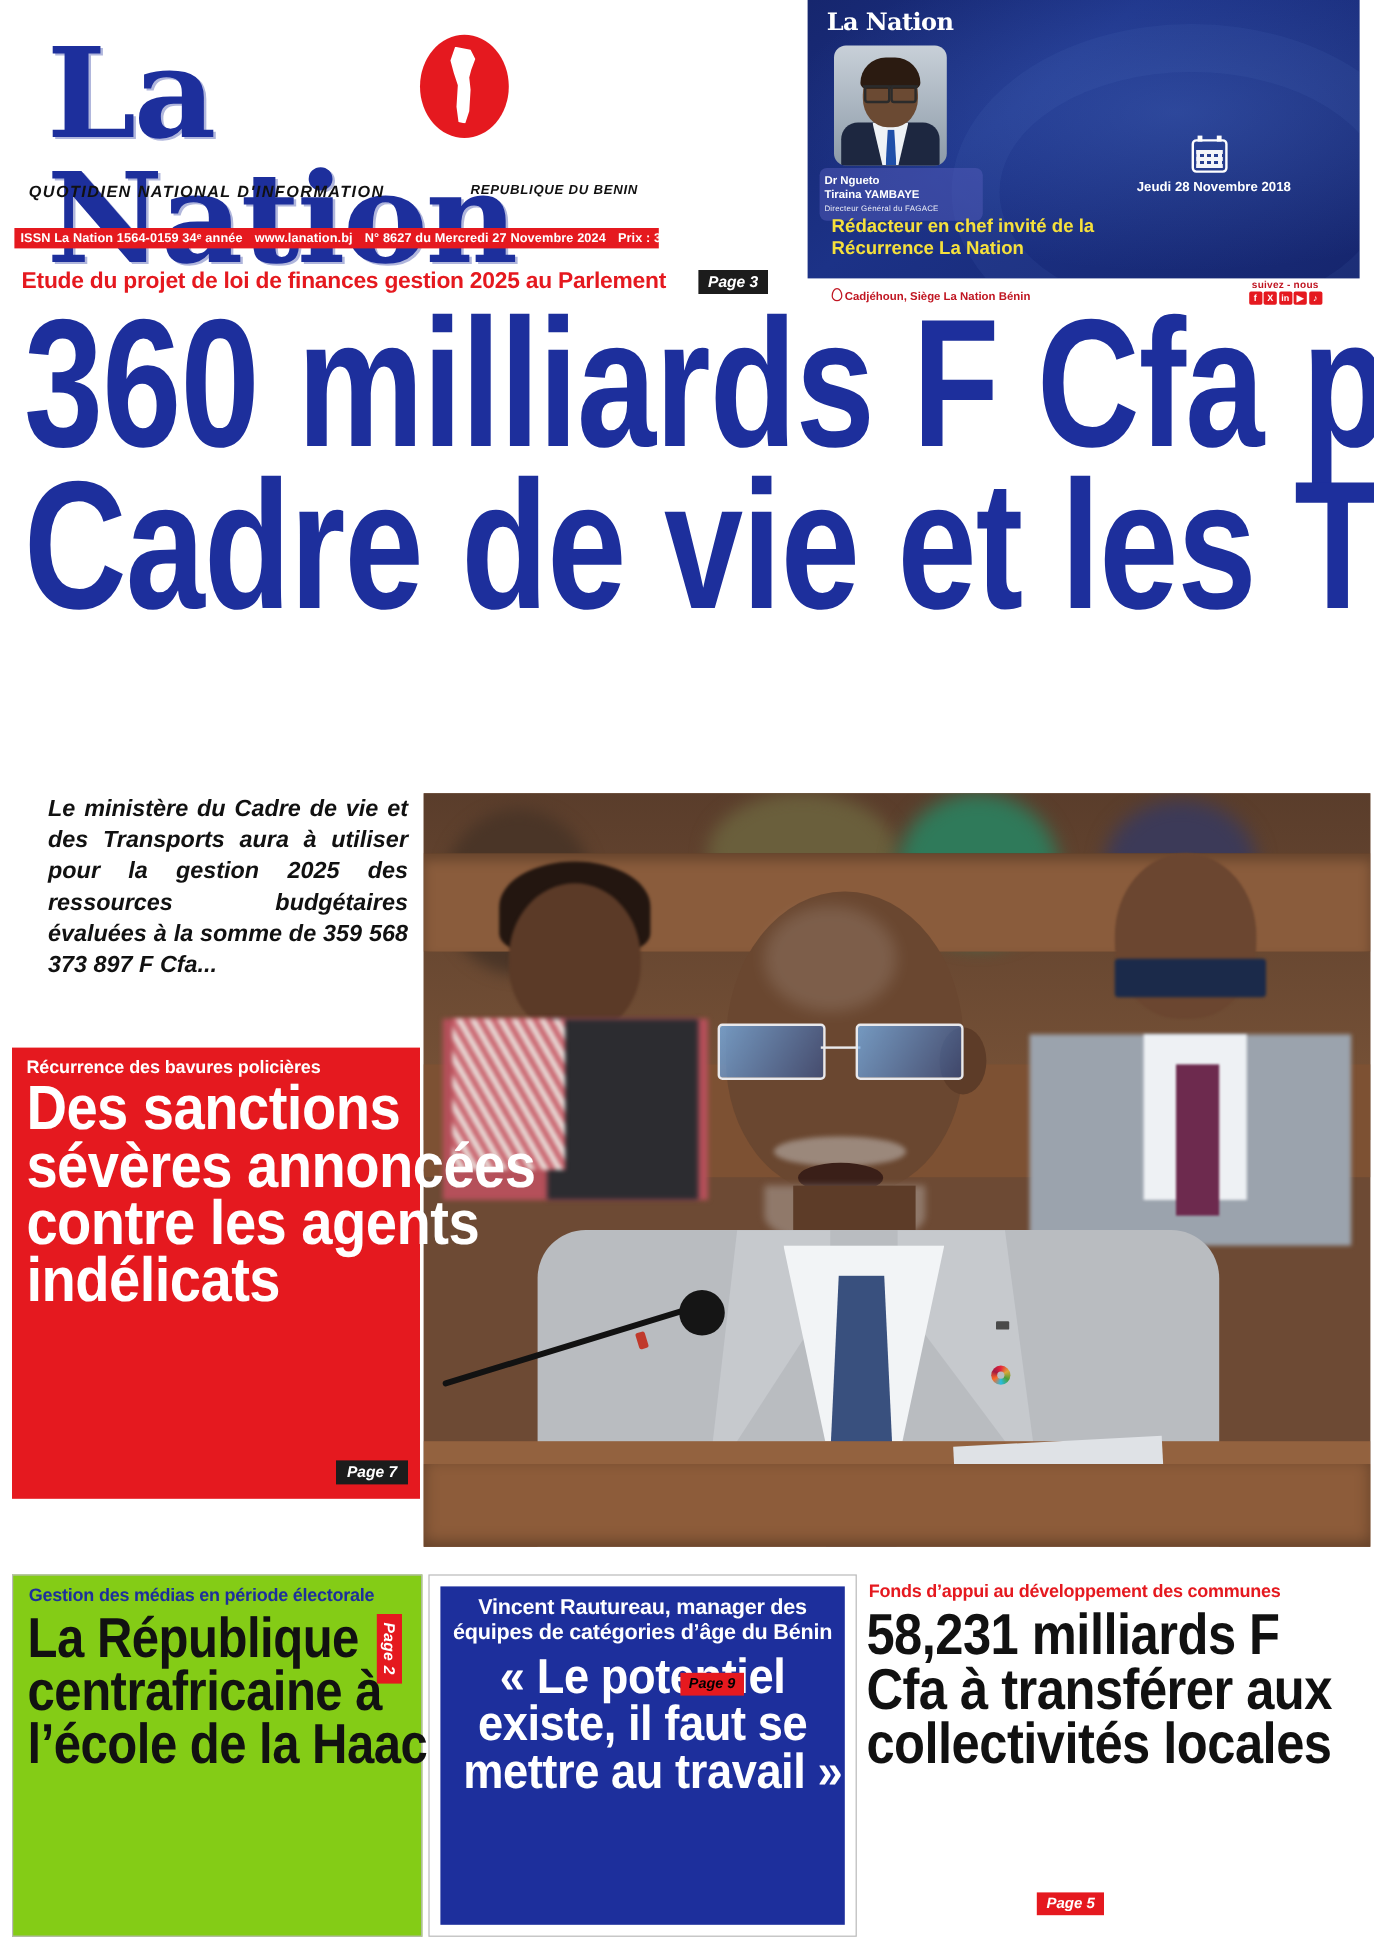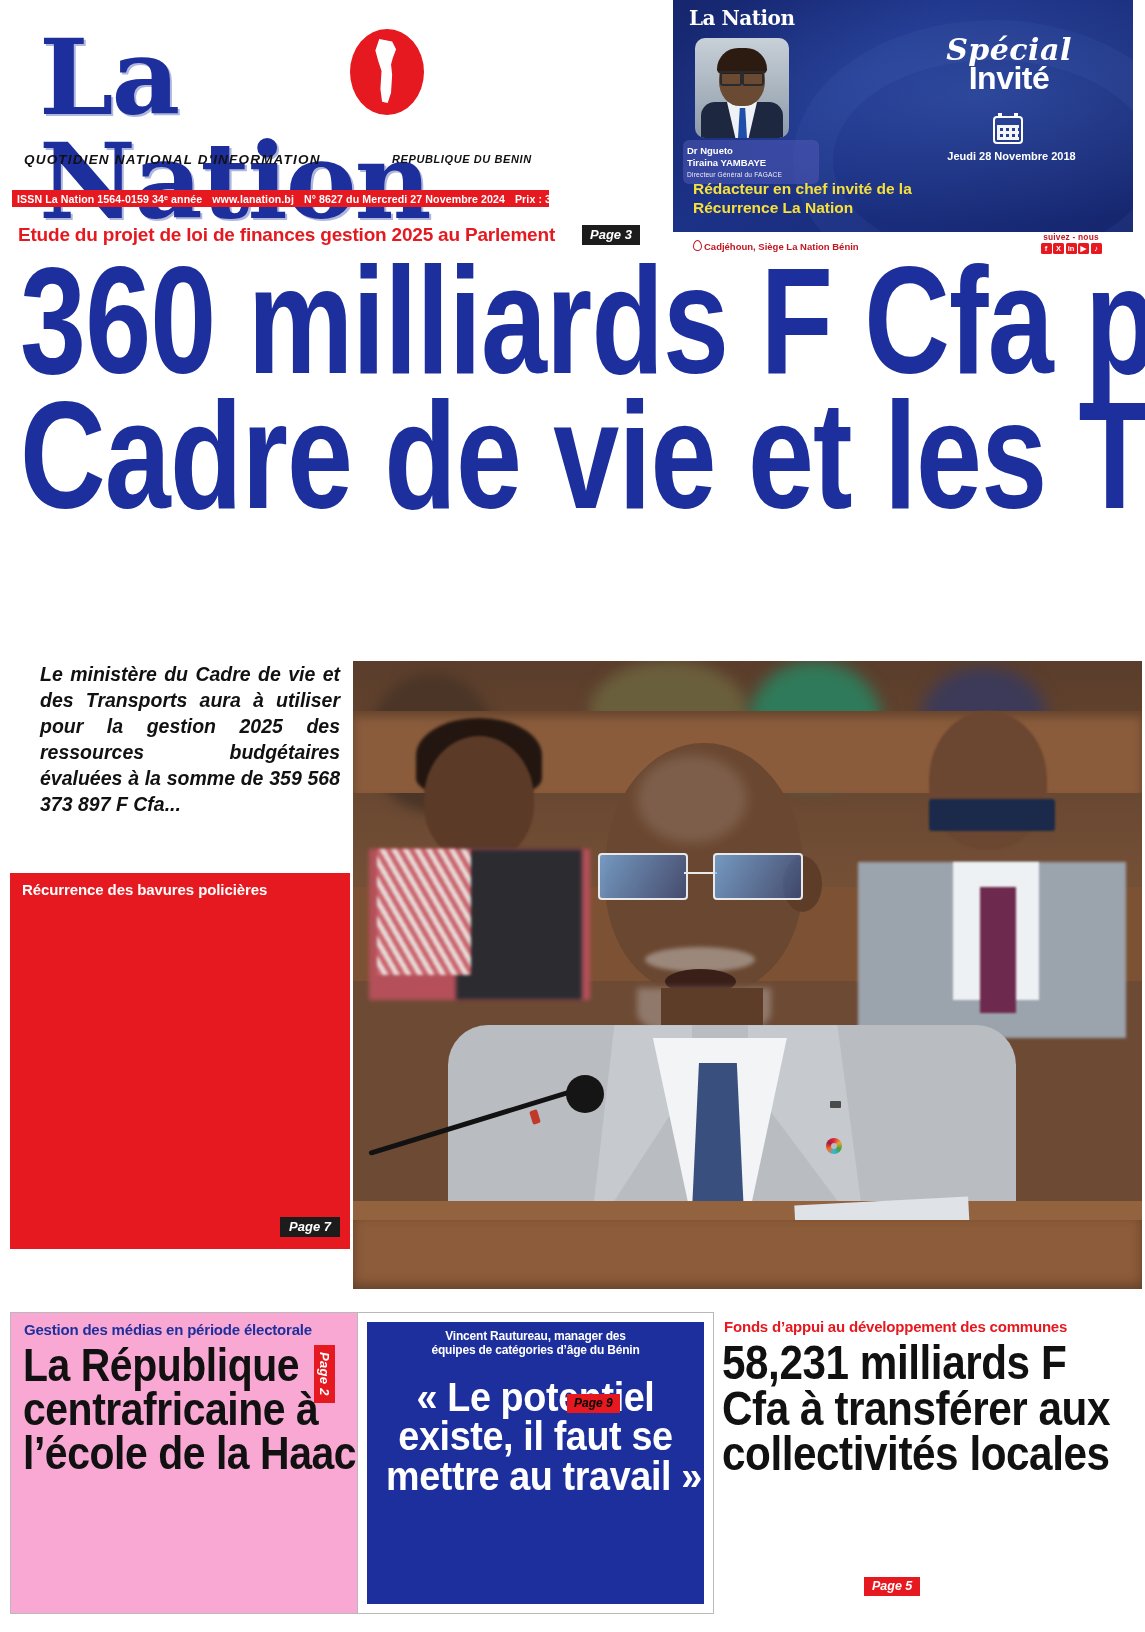--- a/index.html
+++ b/index.html
@@ -189,35 +189,35 @@
   #redbox{position:absolute;left:10px;top:873px;width:340px;height:376px;background:#e5191f;color:#fff;}
   #redbox .kick{position:absolute;left:12px;top:8px;font-size:15px;font-weight:bold;letter-spacing:-.1px;}
   #redbox .hl{position:absolute;left:12px;top:28px;width:326px;font-weight:bold;
     font-size:52px;line-height:.92;letter-spacing:-.5px;}
   #redbox .hl span{display:block;white-space:nowrap;transform:scaleX(.9);transform-origin:left center;}
   #redbox .pagebadge{position:absolute;right:10px;bottom:12px;background:#1c1c1c;color:#fff;
     font-size:13px;font-style:italic;font-weight:bold;padding:2px 9px 3px;}
 
   
   #bl{position:absolute;left:10px;top:1312px;width:340px;height:300px;border:1px solid #b9b9b9;
-    background:#f9a8d4;padding-left:25px;}
+    background:#84cc16;}
   #bl .kick{position:absolute;left:13px;top:8px;font-size:15px;font-weight:bold;color:#1d2f9c;
     letter-spacing:-.2px;}
   #bl .hl{position:absolute;left:12px;top:30px;width:318px;font-weight:bold;font-size:47px;
     line-height:.94;color:#111;letter-spacing:-.5px;}
   #bl .hl span{display:block;white-space:nowrap;transform:scaleX(.87);transform-origin:left center;}
   #bl .vbadge{position:absolute;left:303px;top:32px;background:#e5191f;color:#fff;
     font-size:13px;font-style:italic;font-weight:bold;padding:7px 3px;
     writing-mode:vertical-rl;letter-spacing:.3px;}
 
   
   #bm{position:absolute;left:357px;top:1312px;width:355px;height:300px;border:1px solid #b9b9b9;
     background:#fff;}
   #bm .inner{position:absolute;left:9px;top:9px;right:9px;bottom:9px;background:#1d2f9c;color:#fff;}
-  #bm .kick{position:absolute;left:8px;top:7px;right:8px;text-align:center;font-size:12px;
+  #bm .kick{position:absolute;left:8px;top:7px;right:8px;text-align:center;font-size:18px;
     font-weight:bold;line-height:1.18;letter-spacing:-.2px;}
   #bm .hl{position:absolute;left:6px;top:56px;width:325px;font-weight:bold;font-size:41px;
     line-height:.96;letter-spacing:-.4px;text-align:center;}
   #bm .hl span{display:block;white-space:nowrap;transform:scaleX(.92);}
   #bm .pagebadge{position:absolute;left:200px;top:72px;background:#e5191f;color:#000000;
     font-size:12px;font-style:italic;font-weight:bold;padding:2px 7px 3px;}
 
   
   #br{position:absolute;left:718px;top:1312px;width:420px;height:300px;background:#fff;}
   #br .kick{position:absolute;left:6px;top:6px;font-size:15px;font-weight:bold;color:#e5191f;
@@ -264,24 +264,20 @@
         <div class="hair"></div>
       <div class="glass">
           <i></i>
           <i></i>
         </div>
     </div>
     <div id="promo-name">
       <div class="n1">Dr Ngueto</div>
       <div class="n1">Tiraina YAMBAYE</div>
       <div class="n2">Directeur Général du FAGACE</div>
-    </div>
-    <div id="promo-special">
-      <div class="sp">Spécial</div>
-      <div class="iv">Invité</div>
     </div>
     <div id="promo-cal">
         <div class="grid"></div>
       </div>
     <div id="promo-date">Jeudi 28 Novembre 2018</div>
     <div id="promo-role">
       <div>Rédacteur en chef invité de la</div>
       <div>Récurrence La Nation</div>
     </div>
   </div>
@@ -350,20 +346,26 @@
   <div class="bench3"></div>
   <div class="mic-stick"></div>
     <div class="mic-red"></div>
     <div class="mic-head"></div>
   <div class="papers"></div>
   <div class="desk"></div>
 </div>
 
 <div id="redbox">
   <div class="kick">Récurrence des bavures policières</div>
+  <div class="hl">
+    <span>Des sanctions</span>
+    <span>sévères annoncées</span>
+    <span>contre les agents</span>
+    <span>indélicats</span>
+  </div>
   <div class="pagebadge">Page 7</div>
 </div>
 
 <div id="bl">
   <div class="kick">Gestion des médias en période électorale</div>
   <div class="hl">
     <span>La République</span>
     <span>centrafricaine à</span>
     <span>l’école de la Haac</span>
   </div>

